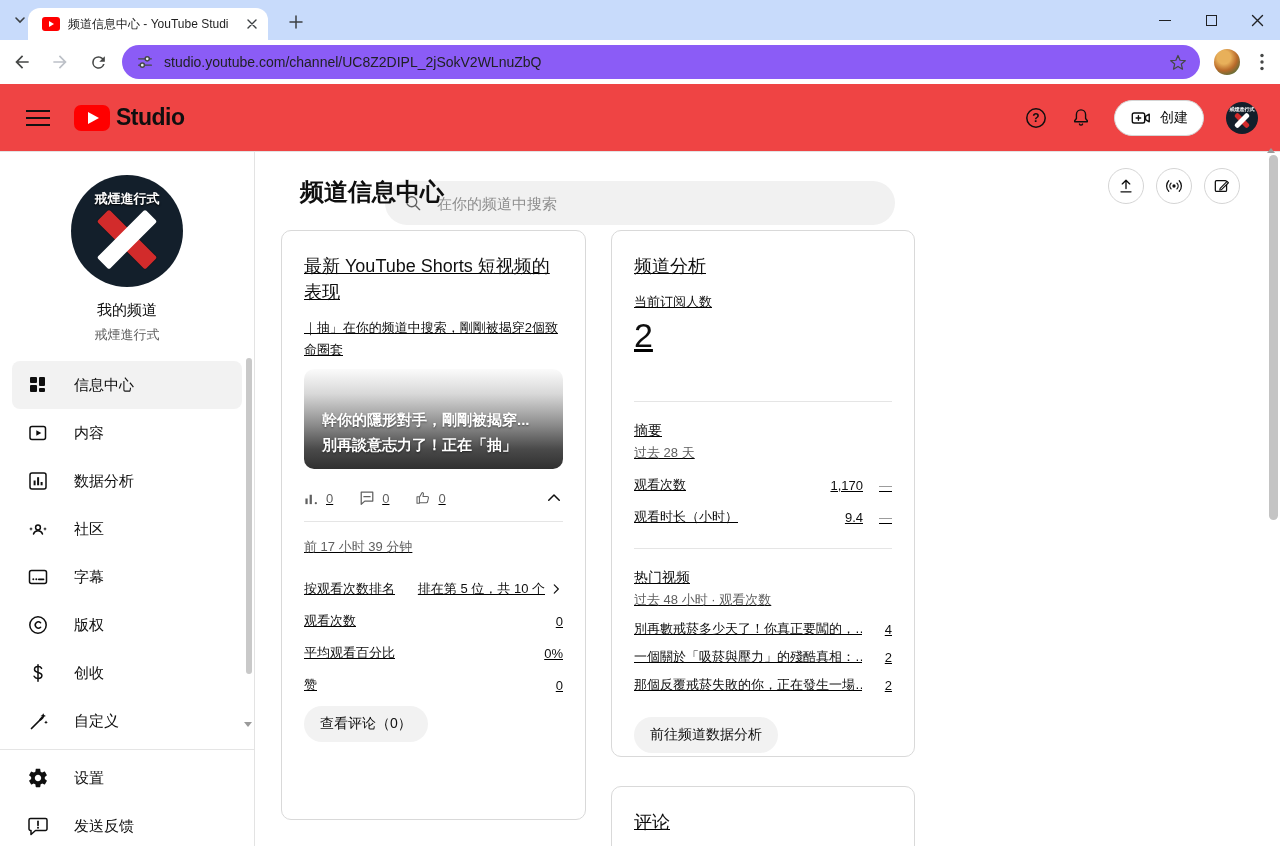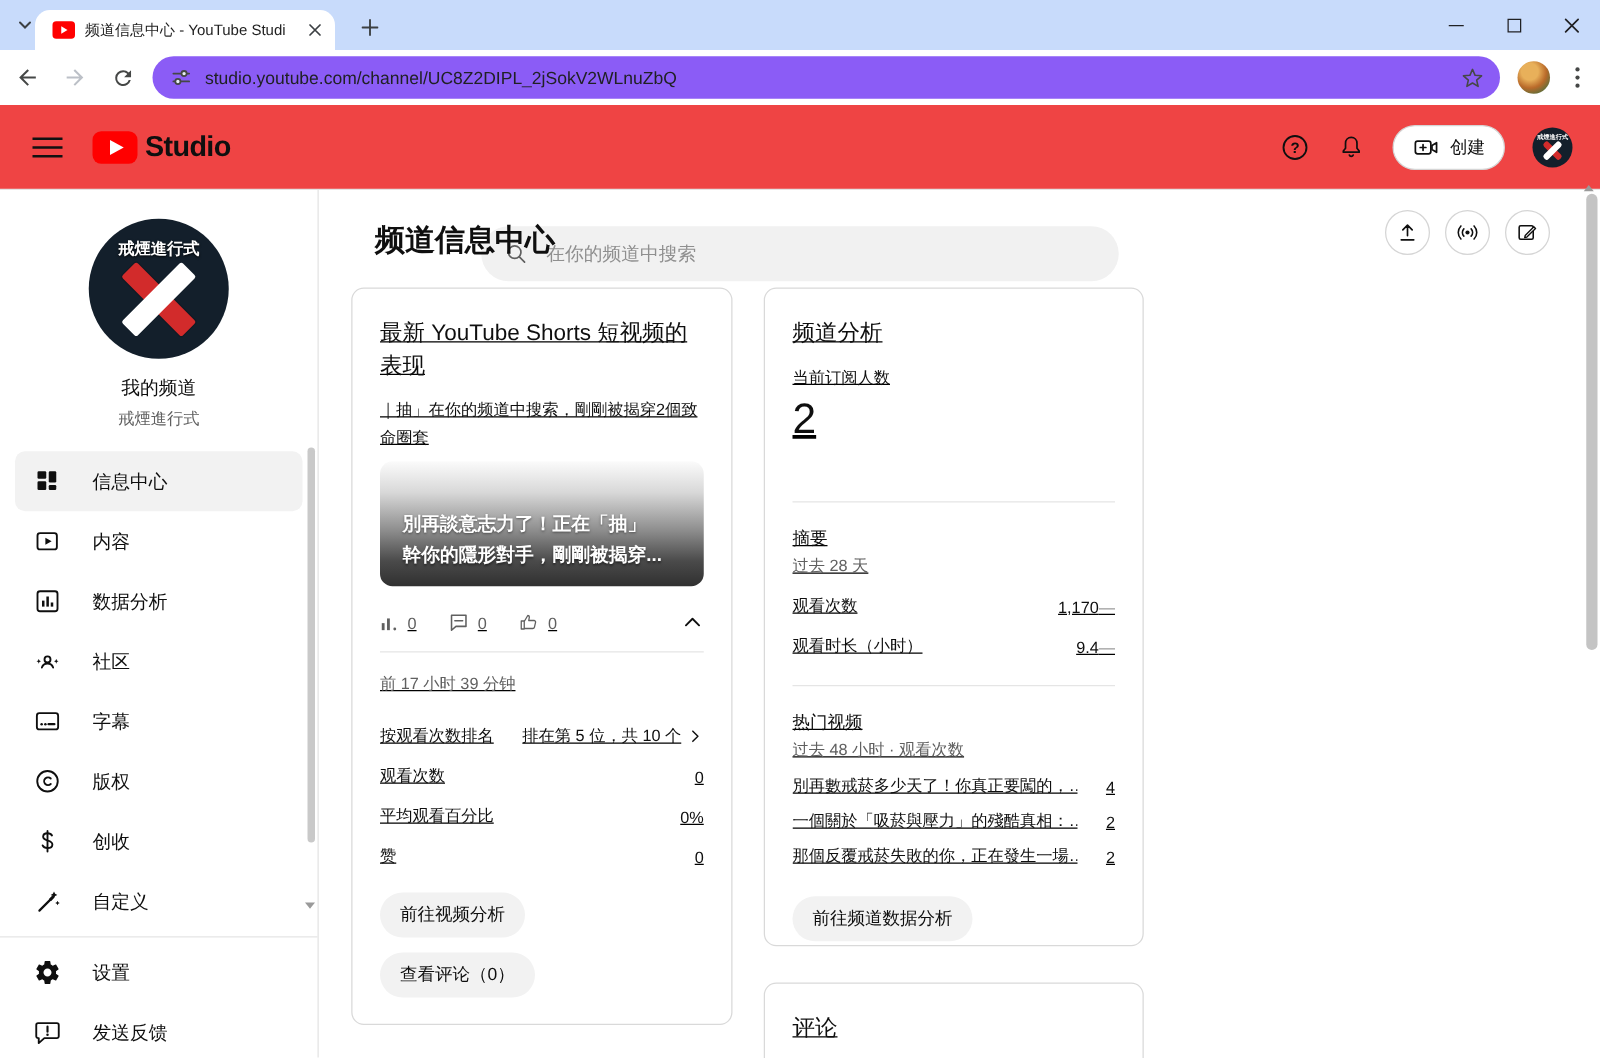--- a/index.html
+++ b/index.html
@@ -106,21 +106,21 @@
 
   
   .col2 { width:304px; display:flex; flex-direction:column; }
   .card-analytics { width:304px; height:527px; }
   .subs-label { font-size:13px; color:#0f0f0f; margin-top:14px; }
   .subs-value { font-size:34px; color:#0f0f0f; margin-top:4px; line-height:40px; }
   .div2 { border-top:1px solid #e5e5e5; margin-top:46px; }
   .sec-title { font-size:14px; font-weight:500; color:#0f0f0f; margin-top:20px; }
   .sec-period { font-size:13px; color:#606060; margin-top:4px; }
   .sum-row { display:flex; align-items:center; margin-top:14px; font-size:13px; color:#0f0f0f; height:18px; }
-  .sum-right { margin-left:auto; display:flex; align-items:flex-end; gap:0; }
+  .sum-right { margin-left:auto; display:flex; align-items:flex-end; gap:16px; }
   .trend { color:#909090; }
   .top-row { display:flex; align-items:center; margin-top:12px; font-size:13px; color:#0f0f0f; height:16px; }
   .top-title-text { width:228px; white-space:nowrap; overflow:hidden; }
   .top-val { margin-left:auto; }
   .btn-analytics { margin-top:24px; }
   .card-comments { width:304px; height:200px; margin-top:29px; }
 </style>
 </head>
 <body>
 
@@ -392,22 +392,22 @@
       </div>
     </div>
 
     <div class="cards-row">
 
       <div class="card card-latest">
         <div class="card-title">最新 YouTube Shorts 短视频的表现</div>
         <div class="video-sub">｜抽」在你的频道中搜索，剛剛被揭穿2個致命圈套</div>
         <div class="thumb">
           <div class="thumb-text">
+            <div>幹你的隱形對手，剛剛被揭穿...</div>
             <div>別再談意志力了！正在「抽」</div>
-            <div>幹你的隱形對手，剛剛被揭穿...</div>
           </div>
         </div>
         <div class="mini-stats">
           <span class="mini-stat">
             <span class="icon">
               <svg width="15" height="15" viewBox="0 0 16 16">
                   <rect x="1.5" y="8" width="2.4" height="6" fill="#606060"></rect>
                   <rect x="6" y="4" width="2.4" height="10" fill="#606060"></rect>
                   <circle cx="12.6" cy="13" r="1.2" fill="#606060"></circle>
                 </svg>
@@ -455,21 +455,20 @@
             <span class="v">0</span>
         </div>
         <div class="stat-row">
           <span>平均观看百分比</span>
             <span class="v">0%</span>
         </div>
         <div class="stat-row">
           <span>赞</span>
             <span class="v">0</span>
         </div>
-        <div><button class="pill-btn btn1">前往视频分析</button></div>
         <div><button class="pill-btn btn2">查看评论（0）</button></div>
       </div>
 
       <div class="col2">
         <div class="card card-analytics">
           <div class="card-title">频道分析</div>
           <div class="subs-label">当前订阅人数</div>
           <div class="subs-value">2</div>
           <div class="div2"></div>
           <div class="sec-title">摘要</div>

